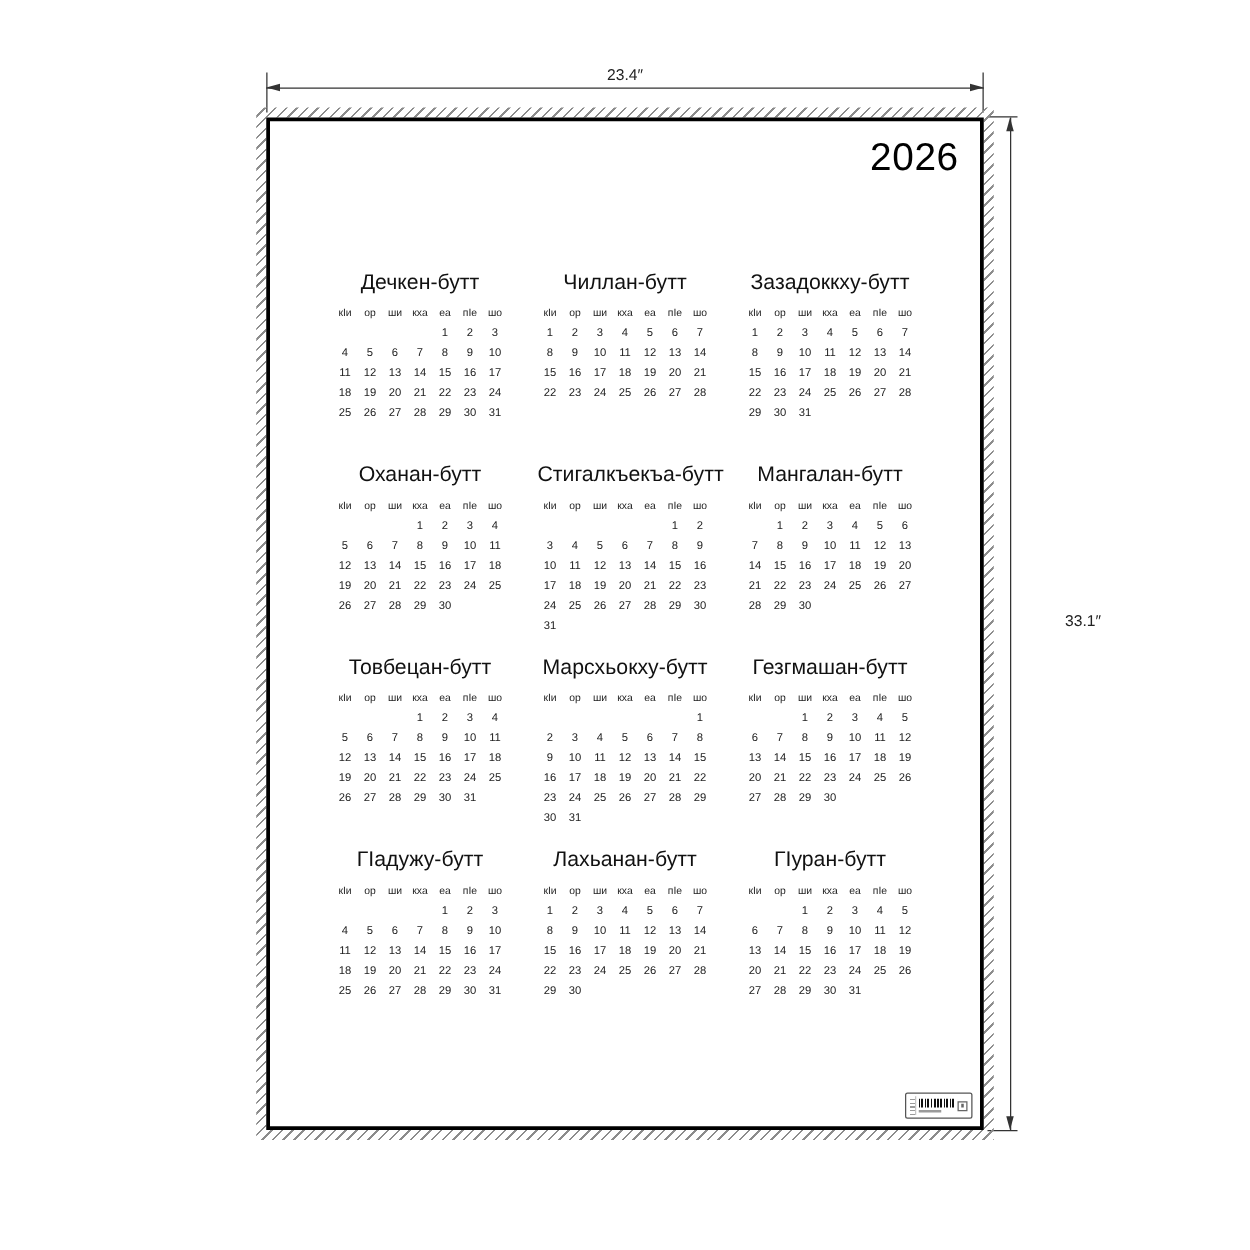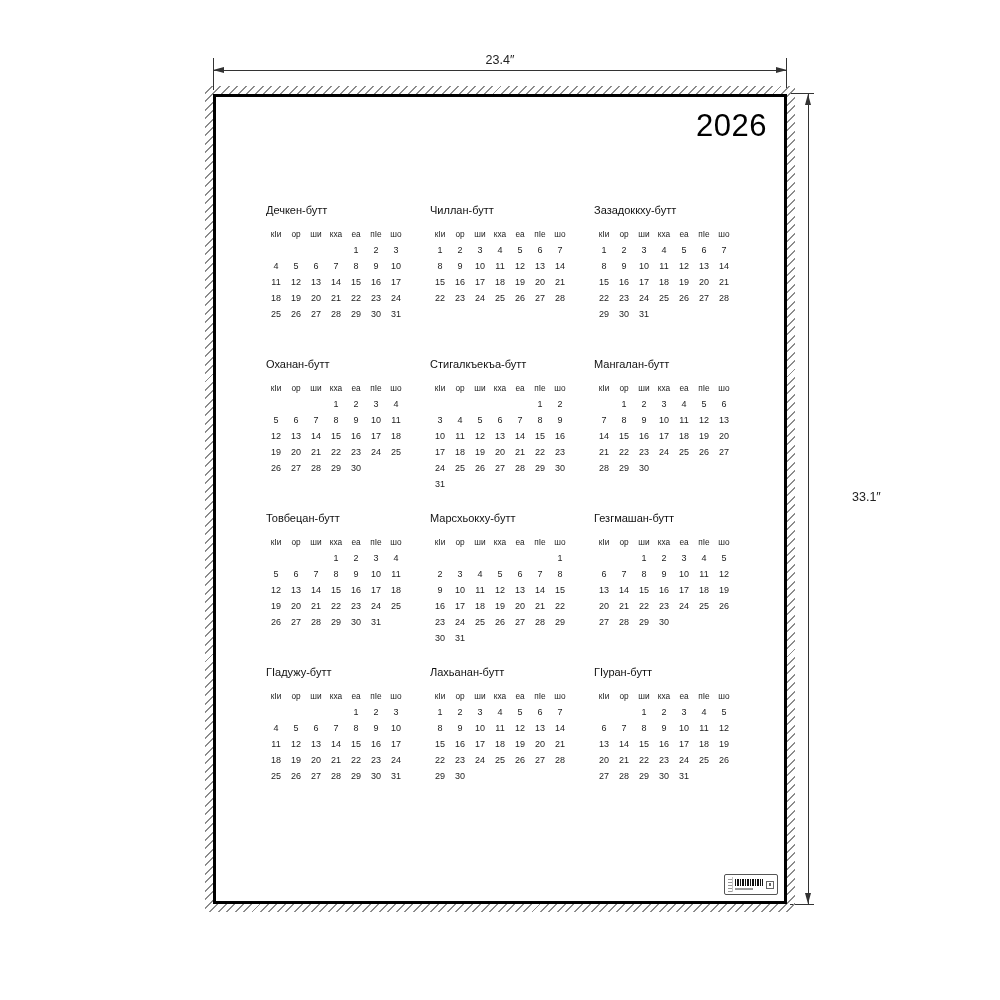--- a/index.html
+++ b/index.html
@@ -22,21 +22,21 @@
     font-size:31px;line-height:1.1;letter-spacing:0.5px;color:#000;
   }
   
   .months{
     position:absolute;left:50px;top:106px;width:468px;
     display:grid;grid-template-columns:repeat(3,140px);column-gap:24px;
     grid-auto-rows:154px;
   }
   .month{width:140px;}
   .month-title{
-    text-align:left;font-size:11px;line-height:14px;margin:0 0 9px 0;
+    text-align:center;font-size:17px;line-height:14px;margin:16px 0 9px 0;
     color:#111;white-space:nowrap;
   }
   .mgrid{
     display:grid;grid-template-columns:repeat(7,20px);grid-auto-rows:16px;
     justify-items:center;align-items:center;
   }
   .wd{font-size:8.3px;color:#222;}
   .day{font-size:9px;color:#1c1c1c;}
   .day.empty{visibility:hidden;}
   

